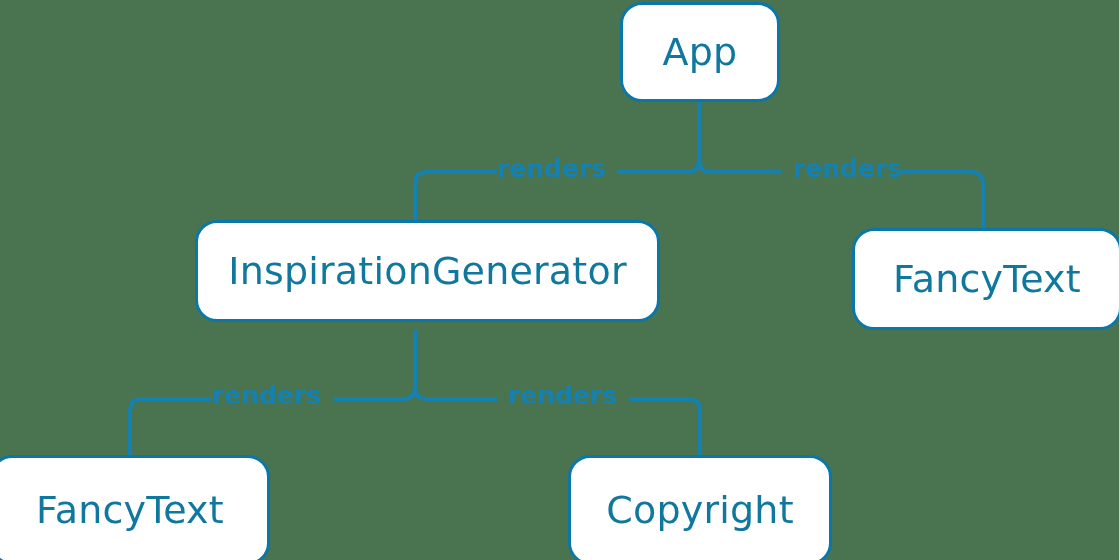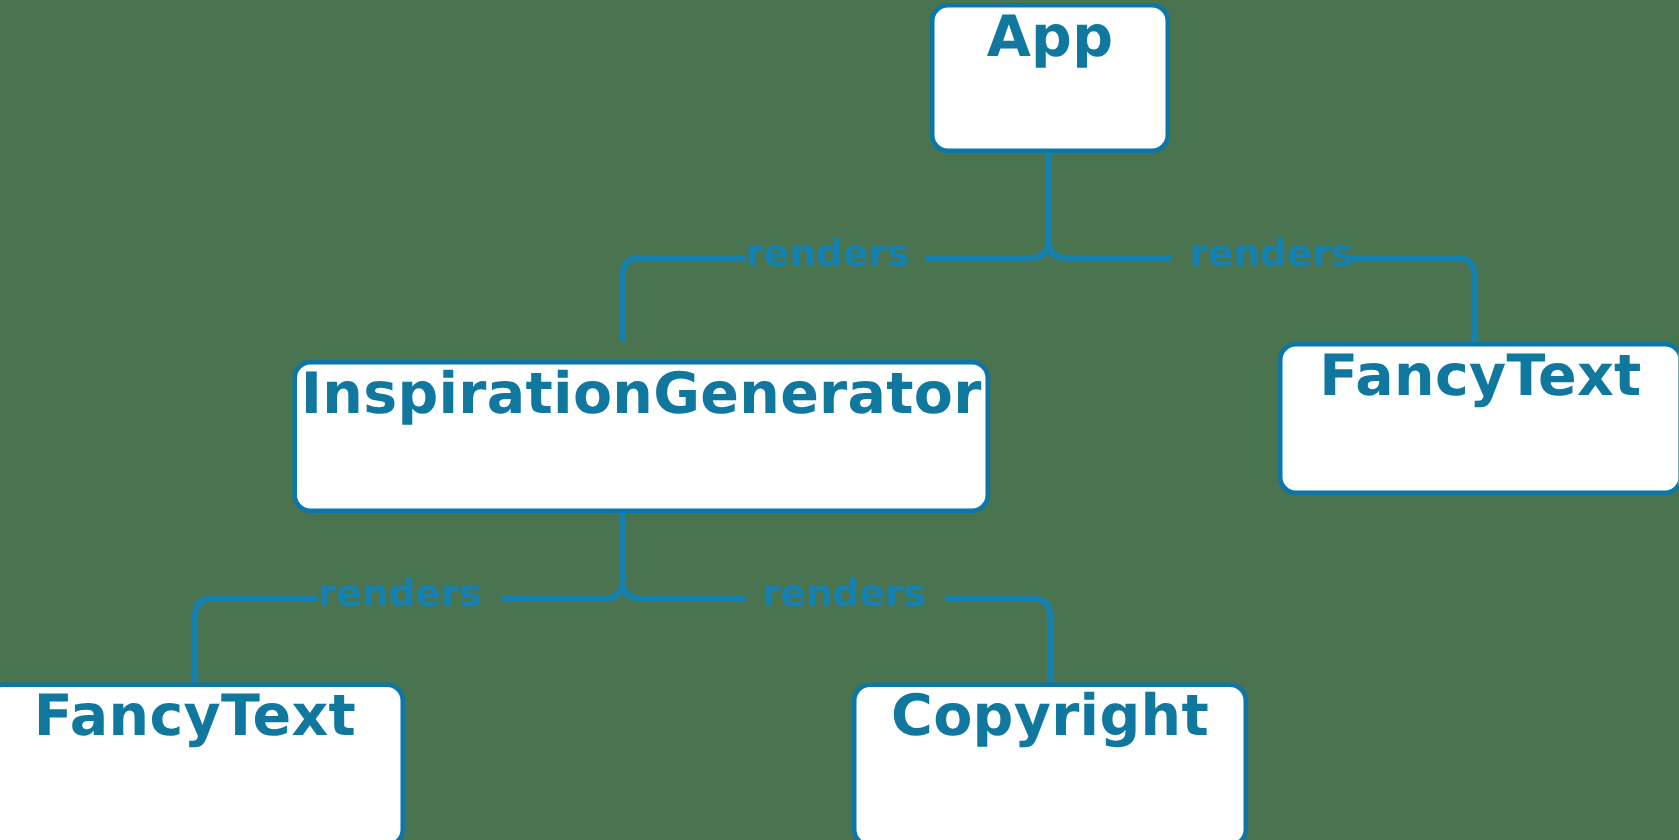--- a/index.html
+++ b/index.html
@@ -25,28 +25,28 @@
     position: absolute;
     left: 0;
     top: 0;
     width: 1119px;
     height: 560px;
   }
   .node {
     position: absolute;
     background: #ffffff;
     border: 3px solid #0b77a8;
-    border-radius: 12px;
+    border-radius: 22px;
     box-sizing: border-box;
     display: flex;
-    align-items: flex-start;
+    align-items: center;
     justify-content: center;
     color: #10789f;
     font-size: 38px;
-    font-weight: 700;
+    font-weight: 400;
     letter-spacing: 0.2px;
     line-height: 1;
     z-index: 2;
   }
   .node-label {
     white-space: nowrap;
   }
   .edge-label {
     position: absolute;
     color: #1581b0;
@@ -78,21 +78,21 @@
       <path d="M 403 399 L 334 399 M 212 399 L 142 399 Q 130 399 130 411 L 130 455"></path>
 
       <path d="M 427 399 L 497 399 M 630 399 L 688 399 Q 700 399 700 411 L 700 455"></path>
     </g>
   </svg>
 
   <div class="node" style="left:620px; top:2px; width:160px; height:100px;">
     <span class="node-label">App</span>
   </div>
 
-  <div class="node" style="left:195px; top:240px; width:465px; height:102px;">
+  <div class="node" style="left:195px; top:220px; width:465px; height:102px;">
     <span class="node-label">InspirationGenerator</span>
   </div>
 
   <div class="node" style="left:852px; top:228px; width:270px; height:102px;">
     <span class="node-label">FancyText</span>
   </div>
 
   <div class="node" style="left:-10px; top:455px; width:280px; height:110px;">
     <span class="node-label">FancyText</span>
   </div>

